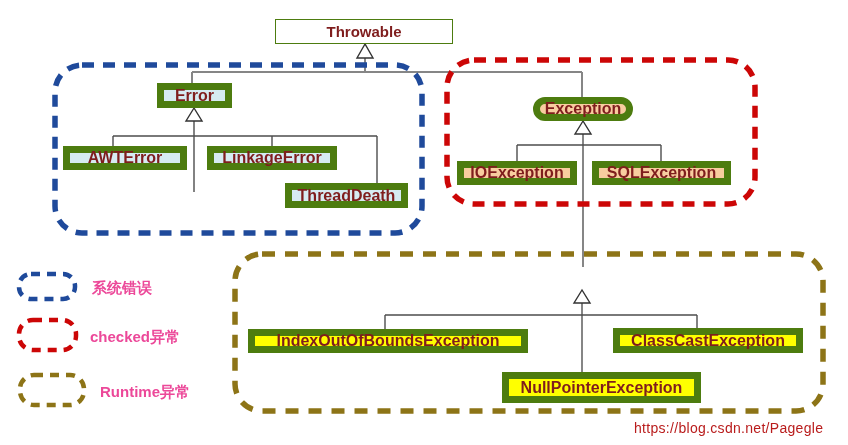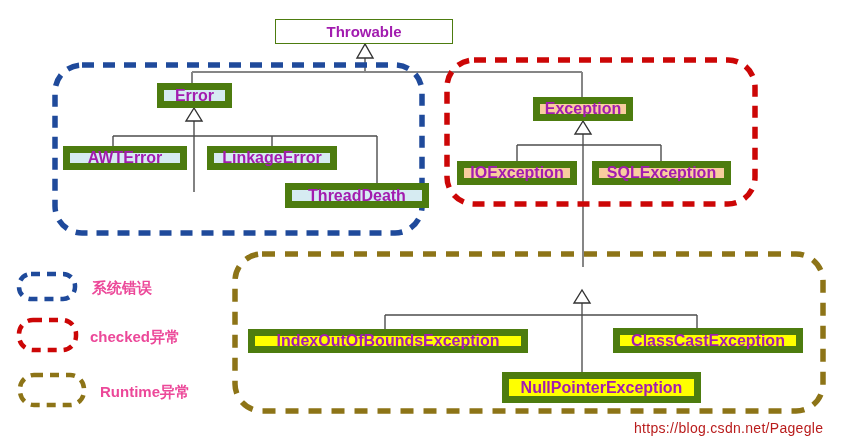--- a/index.html
+++ b/index.html
@@ -3,21 +3,21 @@
 <meta charset="utf-8">
 <style>
   html,body{margin:0;padding:0;background:#fff;}
   #stage{
     position:relative;width:848px;height:445px;background:#ffffff;overflow:hidden;
     font-family:"Liberation Sans",sans-serif;
   }
   svg.overlay{position:absolute;left:0;top:0;width:848px;height:445px;}
   .node{
     position:absolute;display:flex;align-items:center;justify-content:center;
-    border:7px solid #4d7c0f;background:#fff;color:#a21caf;
+    border:7px solid #4d7c0f;background:#fff;color:#7f1d1d;
     font-weight:bold;font-size:16px;line-height:1;white-space:nowrap;
     box-sizing:border-box;z-index:3;
   }
   .node.root{border-width:1.5px;font-size:15px;}
   .node.blue{background:#d6ebf2;}
   .node.peach{background:#f8cd9f;}
   .node.yellow{background:#ffff00;}
   .legend-label{
     position:absolute;color:#ec4899;font-weight:bold;font-size:15px;z-index:3;white-space:nowrap;
   }
@@ -76,23 +76,23 @@
       <polygon points="583,121 575,134 591,134"></polygon>
       <polygon points="582,290 574,303 590,303"></polygon>
     </g>
   </svg>
 
   <div class="node root" style="left:275px;top:19px;width:178px;height:25px;">Throwable</div>
 
   <div class="node blue" style="left:157px;top:83px;width:75px;height:25px;">Error</div>
   <div class="node blue" style="left:63px;top:146px;width:124px;height:24px;">AWTError</div>
   <div class="node blue" style="left:207px;top:146px;width:130px;height:24px;">LinkageError</div>
-  <div class="node blue" style="left:285px;top:183px;width:144px;height:25px;">ThreadDeath</div>
+  <div class="node blue" style="left:285px;top:183px;width:123px;height:25px;">ThreadDeath</div>
 
-  <div class="node peach" style="left:533px;top:97px;width:100px;height:24px;">Exception</div>
+  <div class="node peach" style="left:533px;top:97px;width:100px;height:24px;border-radius:12px;">Exception</div>
   <div class="node peach" style="left:457px;top:161px;width:120px;height:24px;">IOException</div>
   <div class="node peach" style="left:592px;top:161px;width:139px;height:24px;">SQLException</div>
 
   <div class="node yellow" style="left:248px;top:329px;width:280px;height:24px;">IndexOutOfBoundsException</div>
   <div class="node yellow" style="left:613px;top:328px;width:190px;height:25px;">ClassCastException</div>
   <div class="node yellow" style="left:502px;top:372px;width:199px;height:31px;">NullPointerException</div>
 
   <div class="legend-label" style="left:92px;top:279px;">系统错误</div>
   <div class="legend-label" style="left:90px;top:328px;">checked异常</div>
   <div class="legend-label" style="left:100px;top:383px;">Runtime异常</div>

